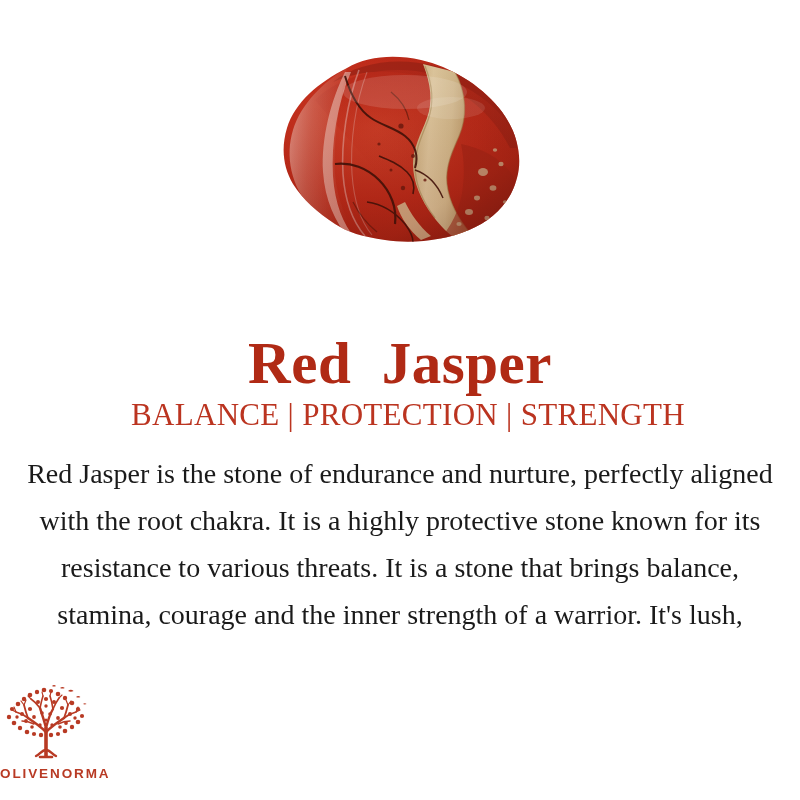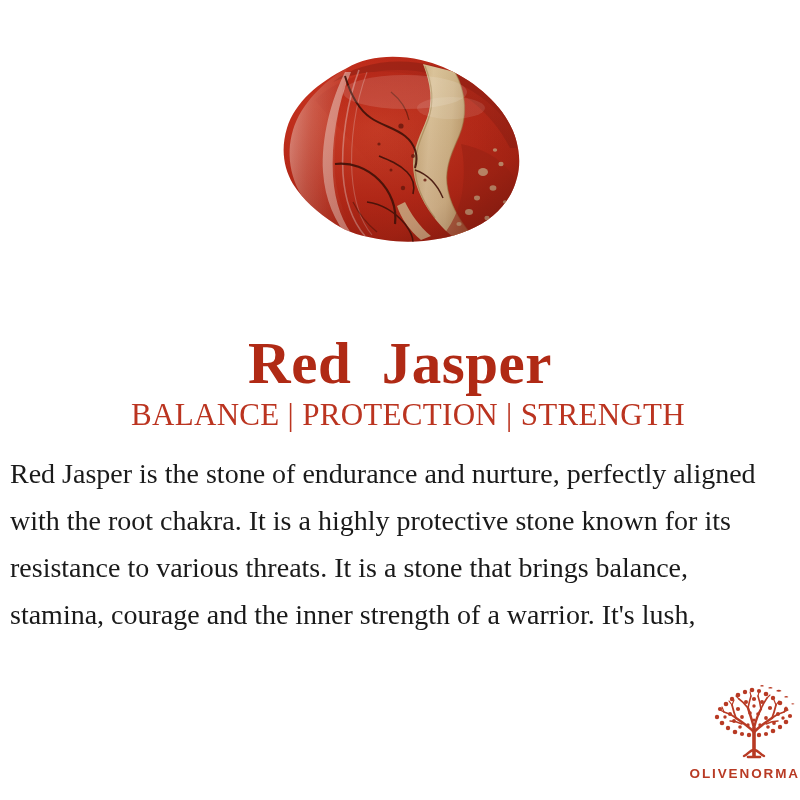--- a/index.html
+++ b/index.html
@@ -66,37 +66,37 @@
     color: #bb3420;
     white-space: pre;
   }
 
   
   .body-copy {
     position: absolute;
     left: 10px;
     top: 450px;
     width: 780px;
-    text-align: left;
+    text-align: center;
     font-family: "Liberation Serif", "DejaVu Serif", serif;
     font-size: 28px;
     line-height: 47px;
     color: #1a1a1a;
   }
   .body-copy .ln { display: block; white-space: pre; }
 
   
   .logo {
     position: absolute;
     left: 0;
     top: 684px;
     width: 800px;
     display: flex;
     flex-direction: column;
-    align-items: flex-end;
+    align-items: flex-start;
   }
   .logo-mark { display: block; }
   .logo-word {
     margin-top: 2px;
     font-family: "Liberation Sans", sans-serif;
     font-weight: 700;
     font-size: 13.5px;
     letter-spacing: 1.9px;
     color: #b83a24;
     white-space: pre;

